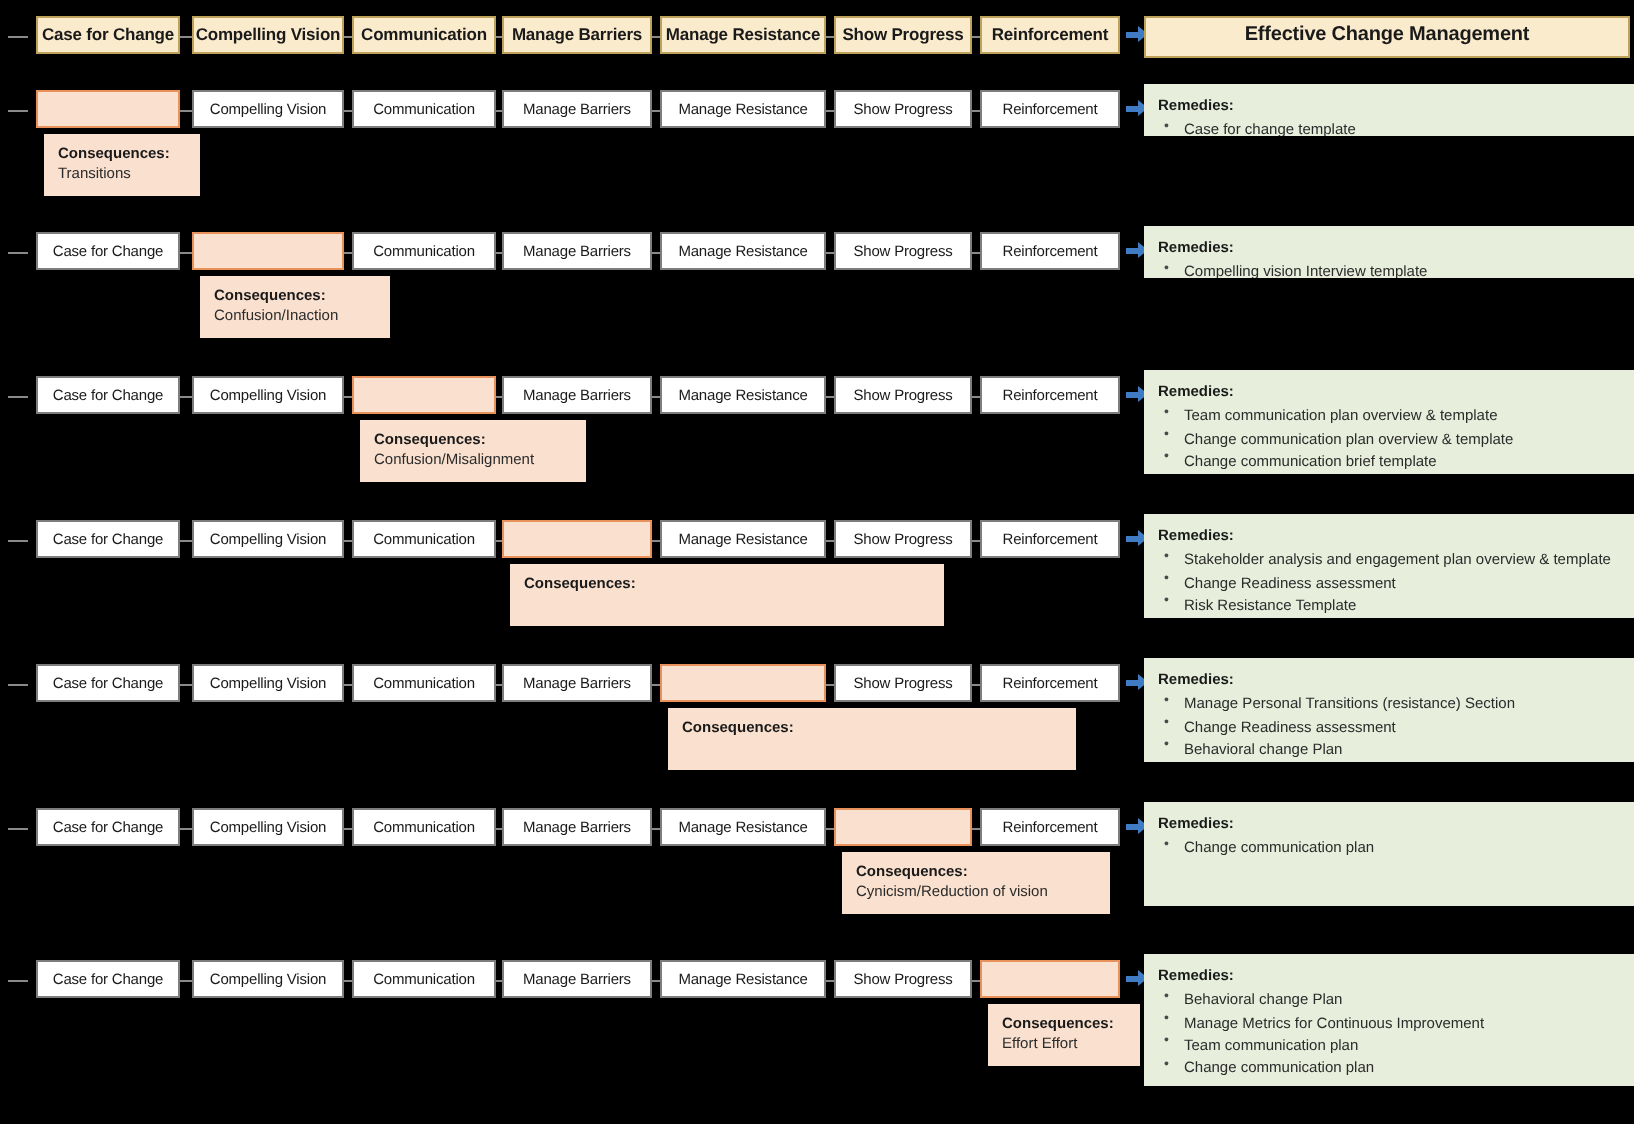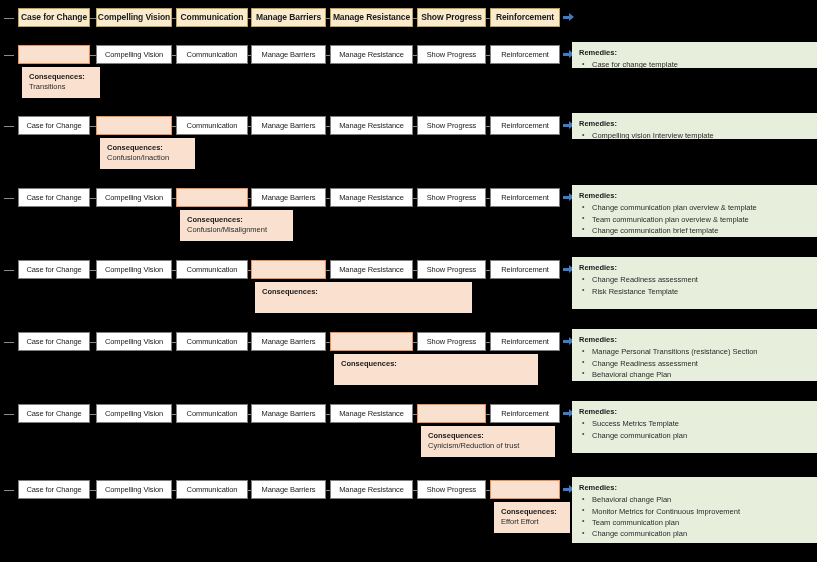--- a/index.html
+++ b/index.html
@@ -136,20 +136,23 @@
       <span>Show Progress</span>
     </div>
     <div class="conn" style="left: 486px; top: 17.5px; width: 4px;"></div>
     <div class="stage header" style="left: 490px; top: 8px; width: 70px; height: 19px;">
       <span>Reinforcement</span>
     </div>
     <div class="arrow" style="left: 563px; top: 13px;">
       <div class="shaft"></div>
       <div class="head"></div>
     </div>
+    <div class="stage outcome" style="left: 572px; top: 8px; width: 243px; height: 21px;">
+      <span>Effective Change Management</span>
+    </div>
     <div class="conn" style="left: 4px; top: 54.5px; width: 10px;"></div>
     <div class="stage hl" style="left: 18px; top: 45px; width: 72px; height: 19px;"></div>
     <div class="conn" style="left: 90px; top: 54.5px; width: 6px;"></div>
     <div class="stage" style="left: 96px; top: 45px; width: 76px; height: 19px;">
       <span>Compelling Vision</span>
     </div>
     <div class="conn" style="left: 172px; top: 54.5px; width: 4px;"></div>
     <div class="stage" style="left: 176px; top: 45px; width: 72px; height: 19px;">
       <span>Communication</span>
     </div>
@@ -253,22 +256,22 @@
       <div class="shaft"></div>
       <div class="head"></div>
     </div>
     <div class="cons" style="left: 180px; top: 210px; width: 112.7px; height: 31px;">
       <span class="ctitle">Consequences:</span>
       <span class="ctext">Confusion/Misalignment</span>
     </div>
     <div class="rem" style="left: 572px; top: 185px; width: 245px; height: 52px;">
       <span class="rtitle">Remedies:</span>
       <ul>
+        <li>Team communication plan overview &amp; template</li>
         <li>Change communication plan overview &amp; template</li>
-        <li>Team communication plan overview &amp; template</li>
         <li>Change communication brief template</li>
       </ul>
     </div>
     <div class="conn" style="left: 4px; top: 269.5px; width: 10px;"></div>
     <div class="stage" style="left: 18px; top: 260px; width: 72px; height: 19px;">
       <span>Case for Change</span>
     </div>
     <div class="conn" style="left: 90px; top: 269.5px; width: 6px;"></div>
     <div class="stage" style="left: 96px; top: 260px; width: 76px; height: 19px;">
       <span>Compelling Vision</span>
@@ -294,20 +297,21 @@
     <div class="arrow" style="left: 563px; top: 265px;">
       <div class="shaft"></div>
       <div class="head"></div>
     </div>
     <div class="cons" style="left: 255px; top: 282px; width: 217.1px; height: 31px;">
       <span class="ctitle">Consequences:</span>
     </div>
     <div class="rem" style="left: 572px; top: 257px; width: 245px; height: 52px;">
       <span class="rtitle">Remedies:</span>
       <ul>
+        <li>Stakeholder analysis and engagement plan overview &amp; template</li>
         <li>Change Readiness assessment</li>
         <li>Risk Resistance Template</li>
       </ul>
     </div>
     <div class="conn" style="left: 4px; top: 341.5px; width: 10px;"></div>
     <div class="stage" style="left: 18px; top: 332px; width: 72px; height: 19px;">
       <span>Case for Change</span>
     </div>
     <div class="conn" style="left: 90px; top: 341.5px; width: 6px;"></div>
     <div class="stage" style="left: 96px; top: 332px; width: 76px; height: 19px;">
@@ -371,26 +375,25 @@
     <div class="conn" style="left: 486px; top: 413.5px; width: 4px;"></div>
     <div class="stage" style="left: 490px; top: 404px; width: 70px; height: 19px;">
       <span>Reinforcement</span>
     </div>
     <div class="arrow" style="left: 563px; top: 409px;">
       <div class="shaft"></div>
       <div class="head"></div>
     </div>
     <div class="cons" style="left: 421px; top: 426px; width: 134.45px; height: 31px;">
       <span class="ctitle">Consequences:</span>
-      <span class="ctext">Cynicism/Reduction of trust</span>
+      <span class="ctext">Cynicism/Reduction of vision</span>
     </div>
     <div class="rem" style="left: 572px; top: 401px; width: 245px; height: 52px;">
       <span class="rtitle">Remedies:</span>
       <ul>
-        <li>Success Metrics Template</li>
         <li>Change communication plan</li>
       </ul>
     </div>
     <div class="conn" style="left: 4px; top: 489.5px; width: 10px;"></div>
     <div class="stage" style="left: 18px; top: 480px; width: 72px; height: 19px;">
       <span>Case for Change</span>
     </div>
     <div class="conn" style="left: 90px; top: 489.5px; width: 6px;"></div>
     <div class="stage" style="left: 96px; top: 480px; width: 76px; height: 19px;">
       <span>Compelling Vision</span>
@@ -418,18 +421,18 @@
       <div class="head"></div>
     </div>
     <div class="cons" style="left: 494px; top: 502px; width: 76px; height: 31px;">
       <span class="ctitle">Consequences:</span>
       <span class="ctext">Effort Effort</span>
     </div>
     <div class="rem" style="left: 572px; top: 477px; width: 245px; height: 66px;">
       <span class="rtitle">Remedies:</span>
       <ul>
         <li>Behavioral change Plan</li>
-        <li>Monitor Metrics for Continuous Improvement</li>
+        <li>Manage Metrics for Continuous Improvement</li>
         <li>Team communication plan</li>
         <li>Change communication plan</li>
       </ul>
     </div>
   </div>
 
 </body></html>

